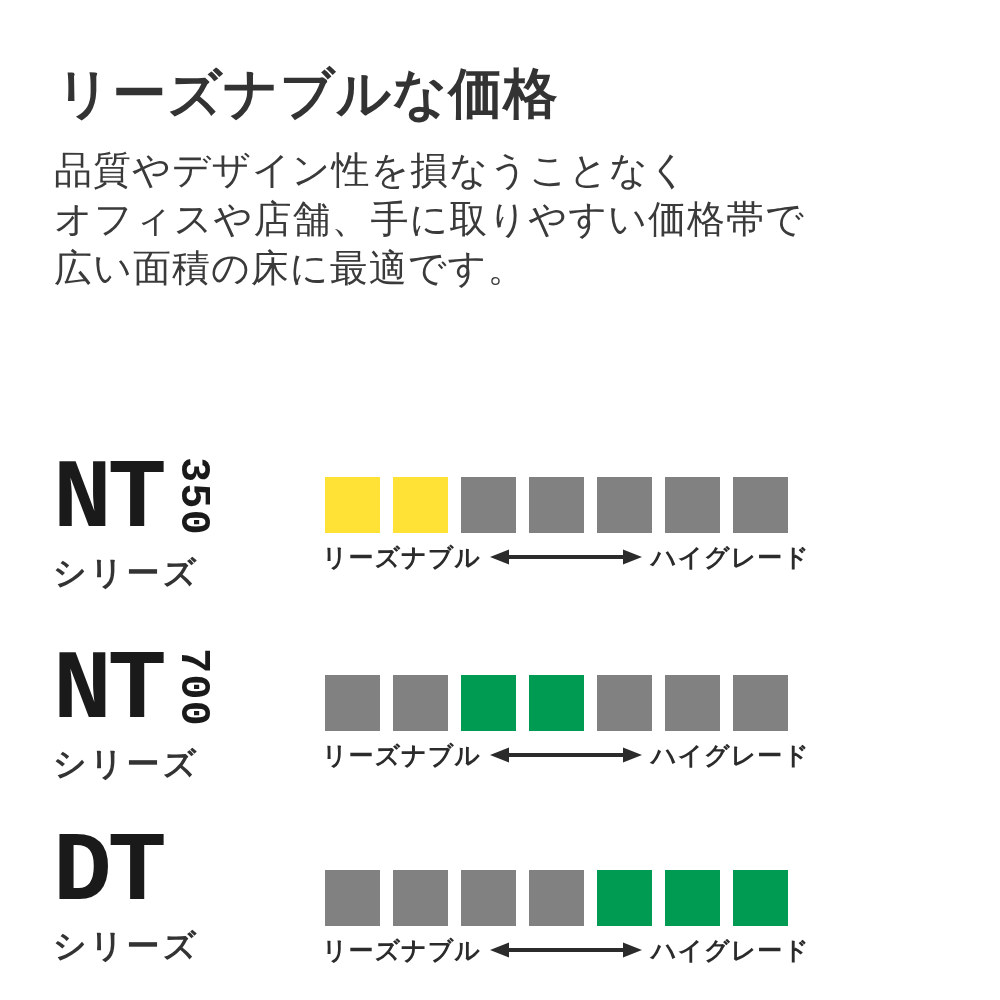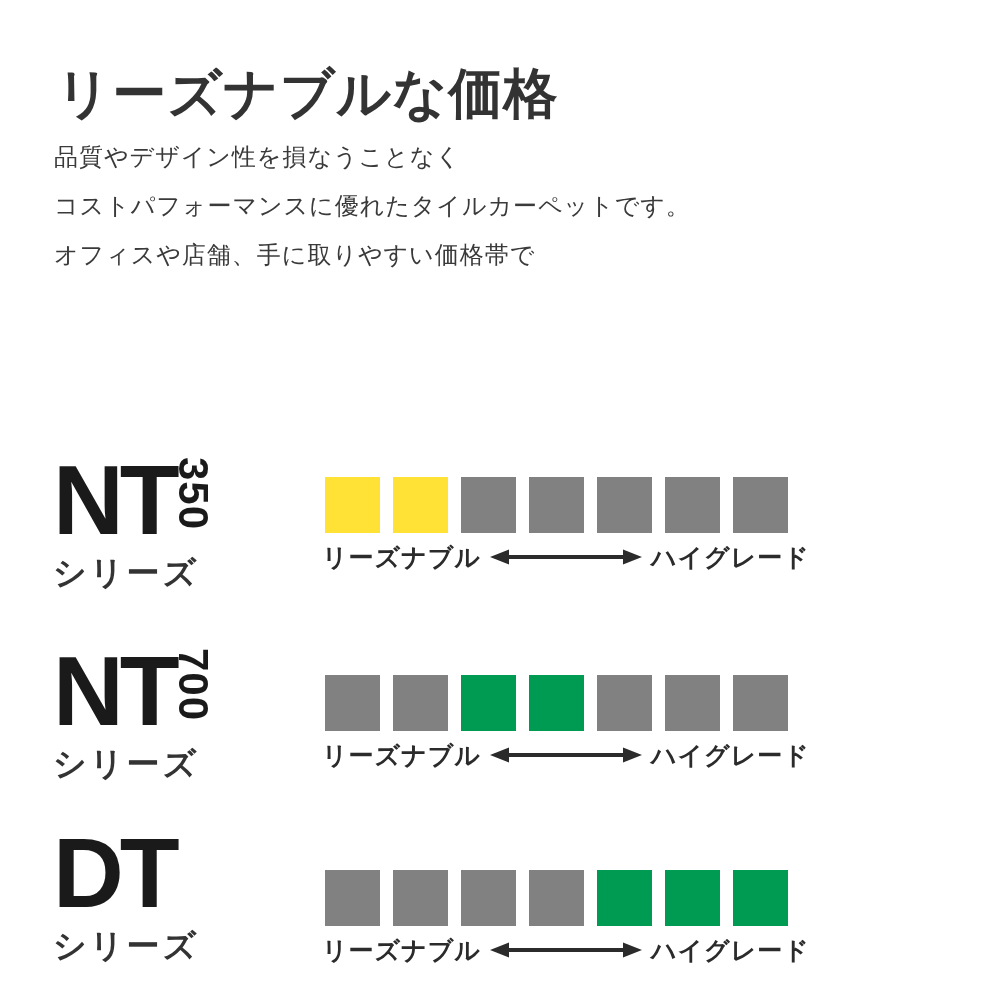--- a/index.html
+++ b/index.html
@@ -1,28 +1,28 @@
 <!DOCTYPE html>
 <html style="--yellow: #FFE235; --green: #009B52; --gray: #818181; --title-text: #333333; --body-text: #3A3A3A; --series-name-text: #1A1A1A; --label-text: #2B2B2B;"><head>
 <meta charset="utf-8">
 <style>
   html,body { margin:0; padding:0; background:#ffffff; }
   .page {
     position:relative; width:1000px; height:1000px; background:#ffffff;
     overflow:hidden;
-    font-family:Liberation Sans, sans-serif;
+    font-family:Liberation Mono, monospace;
   }
   .title {
     position:absolute; left:56px; top:58px; margin:0;
     font-size:54px; font-weight:bold; letter-spacing:1px;
     color:var(--title-text,#333);
   }
   .description {
-    position:absolute; left:54px; top:132px;
-    font-size:24px; line-height:49px; font-weight:500; letter-spacing:1px;
+    position:absolute; left:54px; top:148px;
+    font-size:38px; line-height:49px; font-weight:500; letter-spacing:1px;
     color:var(--body-text,#3a3a3a);
   }
   .series-rows { position:absolute; inset:0; }
   .series-row { position:absolute; left:0; width:948px; height:170px; }
   .series-row:nth-child(1) { top:448px; }
   .series-row:nth-child(2) { top:646px; }
   .series-row:nth-child(3) { top:841px; }
 
   .series-label { position:absolute; left:0; top:0; width:320px; height:170px; }
   .series-row:nth-child(1) .series-label { top:3px; }
@@ -61,22 +61,22 @@
   }
   .scale-arrow { flex:0 0 auto; margin:0 4px; display:block; }
 </style>
 </head>
 <body>
 
 <div class="page">
   <h1 class="title">リーズナブルな価格</h1>
   <div class="description">
       <div>品質やデザイン性を損なうことなく</div>
-      <div>コストパフォーマンスに優れたタイルカーペットです。</div>
       <div>オフィスや店舗、手に取りやすい価格帯で</div>
+      <div>広い面積の床に最適です。</div>
     </div>
   <div class="series-rows">
   <div class="series-row">
     <div class="series-label">
       <span class="series-name">NT</span>
       <span class="series-number">350</span>
       <div class="series-suffix">シリーズ</div>
     </div>
     <div class="scale-squares">
           <div class="square" style="background: rgb(255, 226, 53);"></div>

